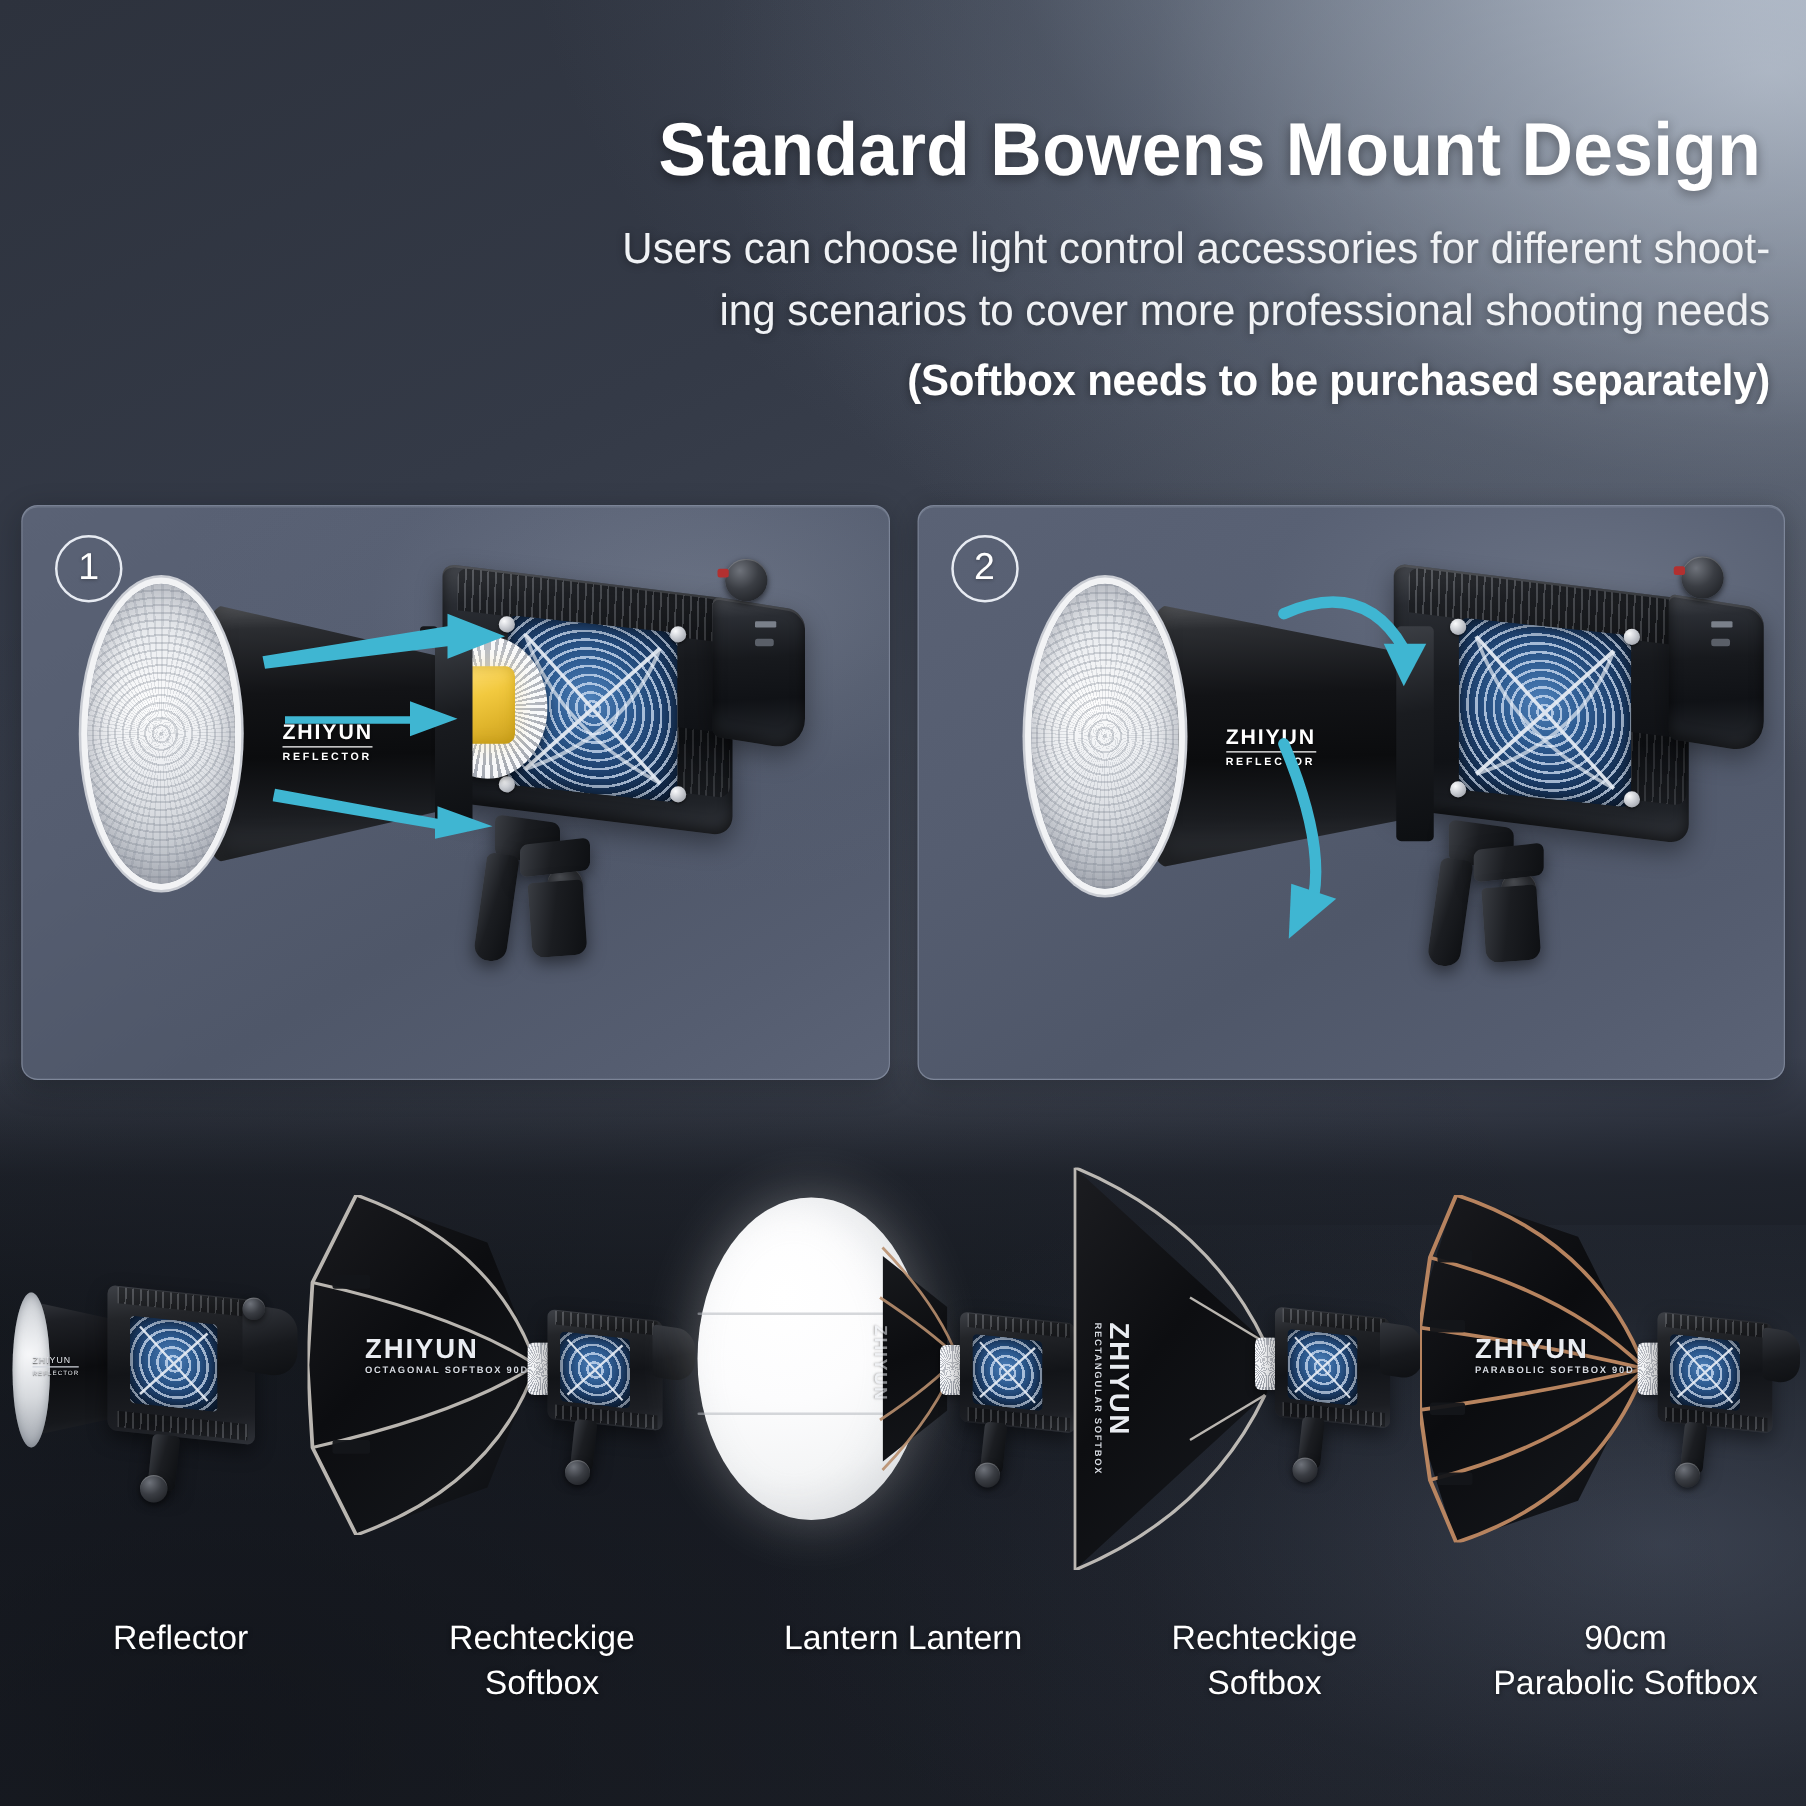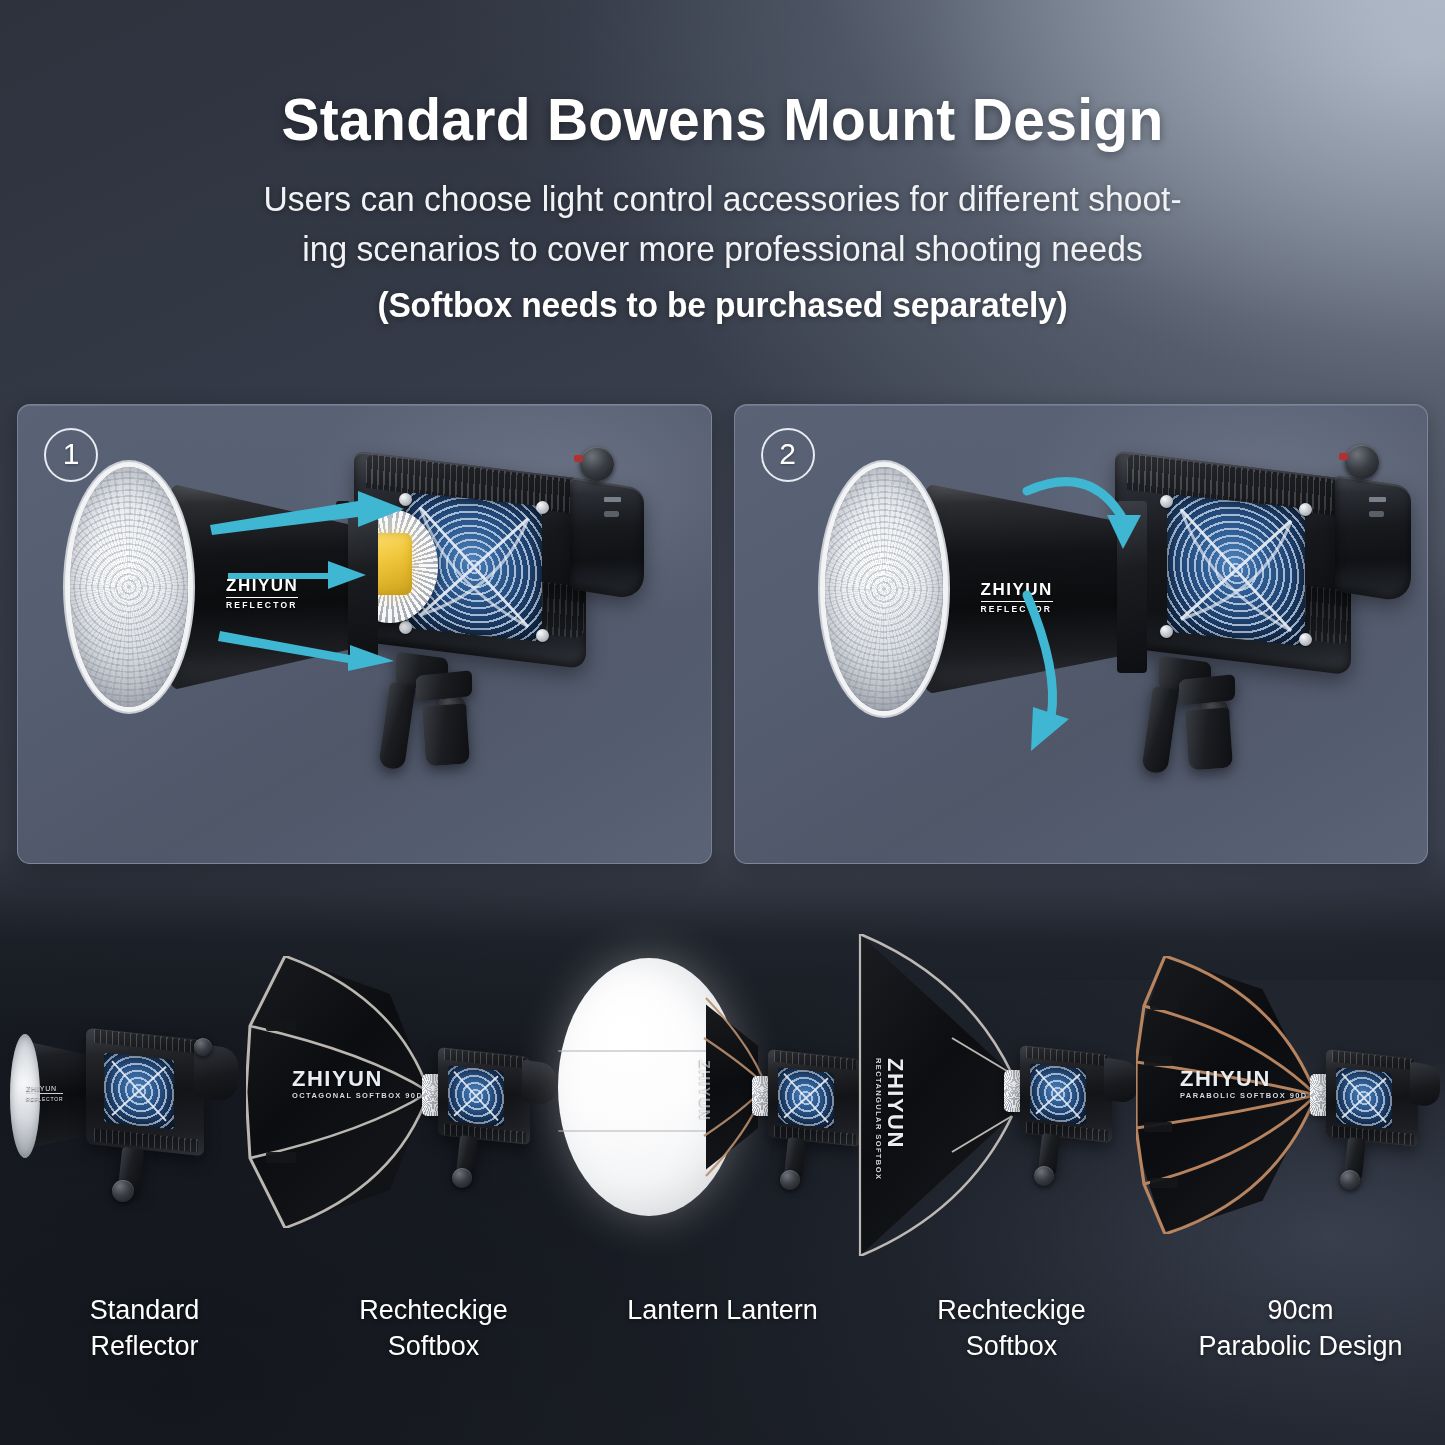--- a/index.html
+++ b/index.html
@@ -18,21 +18,21 @@
   .bg-glow2{position:absolute;inset:0;
     background:radial-gradient(90% 60% at 98% 4%, rgba(205,214,226,.55) 0%, rgba(150,162,180,.18) 38%, rgba(0,0,0,0) 65%);}
   .bg-dark-bottom{position:absolute;left:0;right:0;top:845px;bottom:0;
     background:linear-gradient(180deg, rgba(28,32,40,0) 0%, rgba(26,30,38,.82) 16%, rgba(24,28,35,.97) 36%, #1d212a 62%, #20242d 100%);}
   .bg-bottom-sheen{position:absolute;left:0;right:0;top:980px;bottom:0;
     background:radial-gradient(70% 100% at 92% 55%, rgba(92,102,122,.45) 0%, rgba(60,68,84,.18) 42%, rgba(0,0,0,0) 72%);}
   .bg-vig{position:absolute;inset:0;
     background:radial-gradient(130% 95% at 12% 96%, rgba(10,12,16,.55) 0%, rgba(10,12,16,.18) 38%, rgba(0,0,0,0) 66%);}
 
   
-  .head-wrap{position:absolute;left:0;right:0;top:88px;text-align:center;}
+  .head-wrap{position:absolute;left:0;right:0;top:88px;text-align:right;}
   .title{
     font-size:60px;font-weight:700;color:#fff;letter-spacing:.3px;
     line-height:1.06;margin:0;
     text-shadow:0 2px 10px rgba(0,0,0,.42);
     transform:scaleX(.95);
   }
   .sub{
     margin:22px 0 0 0;font-size:35px;color:#f0f2f5;line-height:1.44;font-weight:400;
     text-shadow:0 1px 7px rgba(0,0,0,.4);transform:scaleX(.96);
   }
@@ -482,33 +482,32 @@
       </div>
       <div style="position:absolute;left:274px;top:118px;width:30px;height:42px;border-radius:4px 14px 18px 4px;
           background:linear-gradient(160deg,#34373d 0%,#17191d 55%,#0d0f12 100%);transform:skewY(9deg);"></div>
       <div class="yoke" style="left:210px;top:192px;width:18px;height:40px;border-radius:4px;transform:rotate(6deg);"></div>
       <div class="knob" style="left:204px;top:224px;width:20px;height:20px;"></div>
     </div>
   </div>
 
   <div class="captions">
     <div class="cap">
-      <span>Standard</span>
       <span>Reflector</span>
     </div>
     <div class="cap">
       <span>Rechteckige</span>
       <span>Softbox</span>
     </div>
     <div class="cap">
       <span>Lantern Lantern</span>
     </div>
     <div class="cap">
       <span>Rechteckige</span>
       <span>Softbox</span>
     </div>
     <div class="cap">
       <span>90cm</span>
-      <span>Parabolic Design</span>
+      <span>Parabolic Softbox</span>
     </div>
   </div>
 
 </div>
 
 </body></html>

